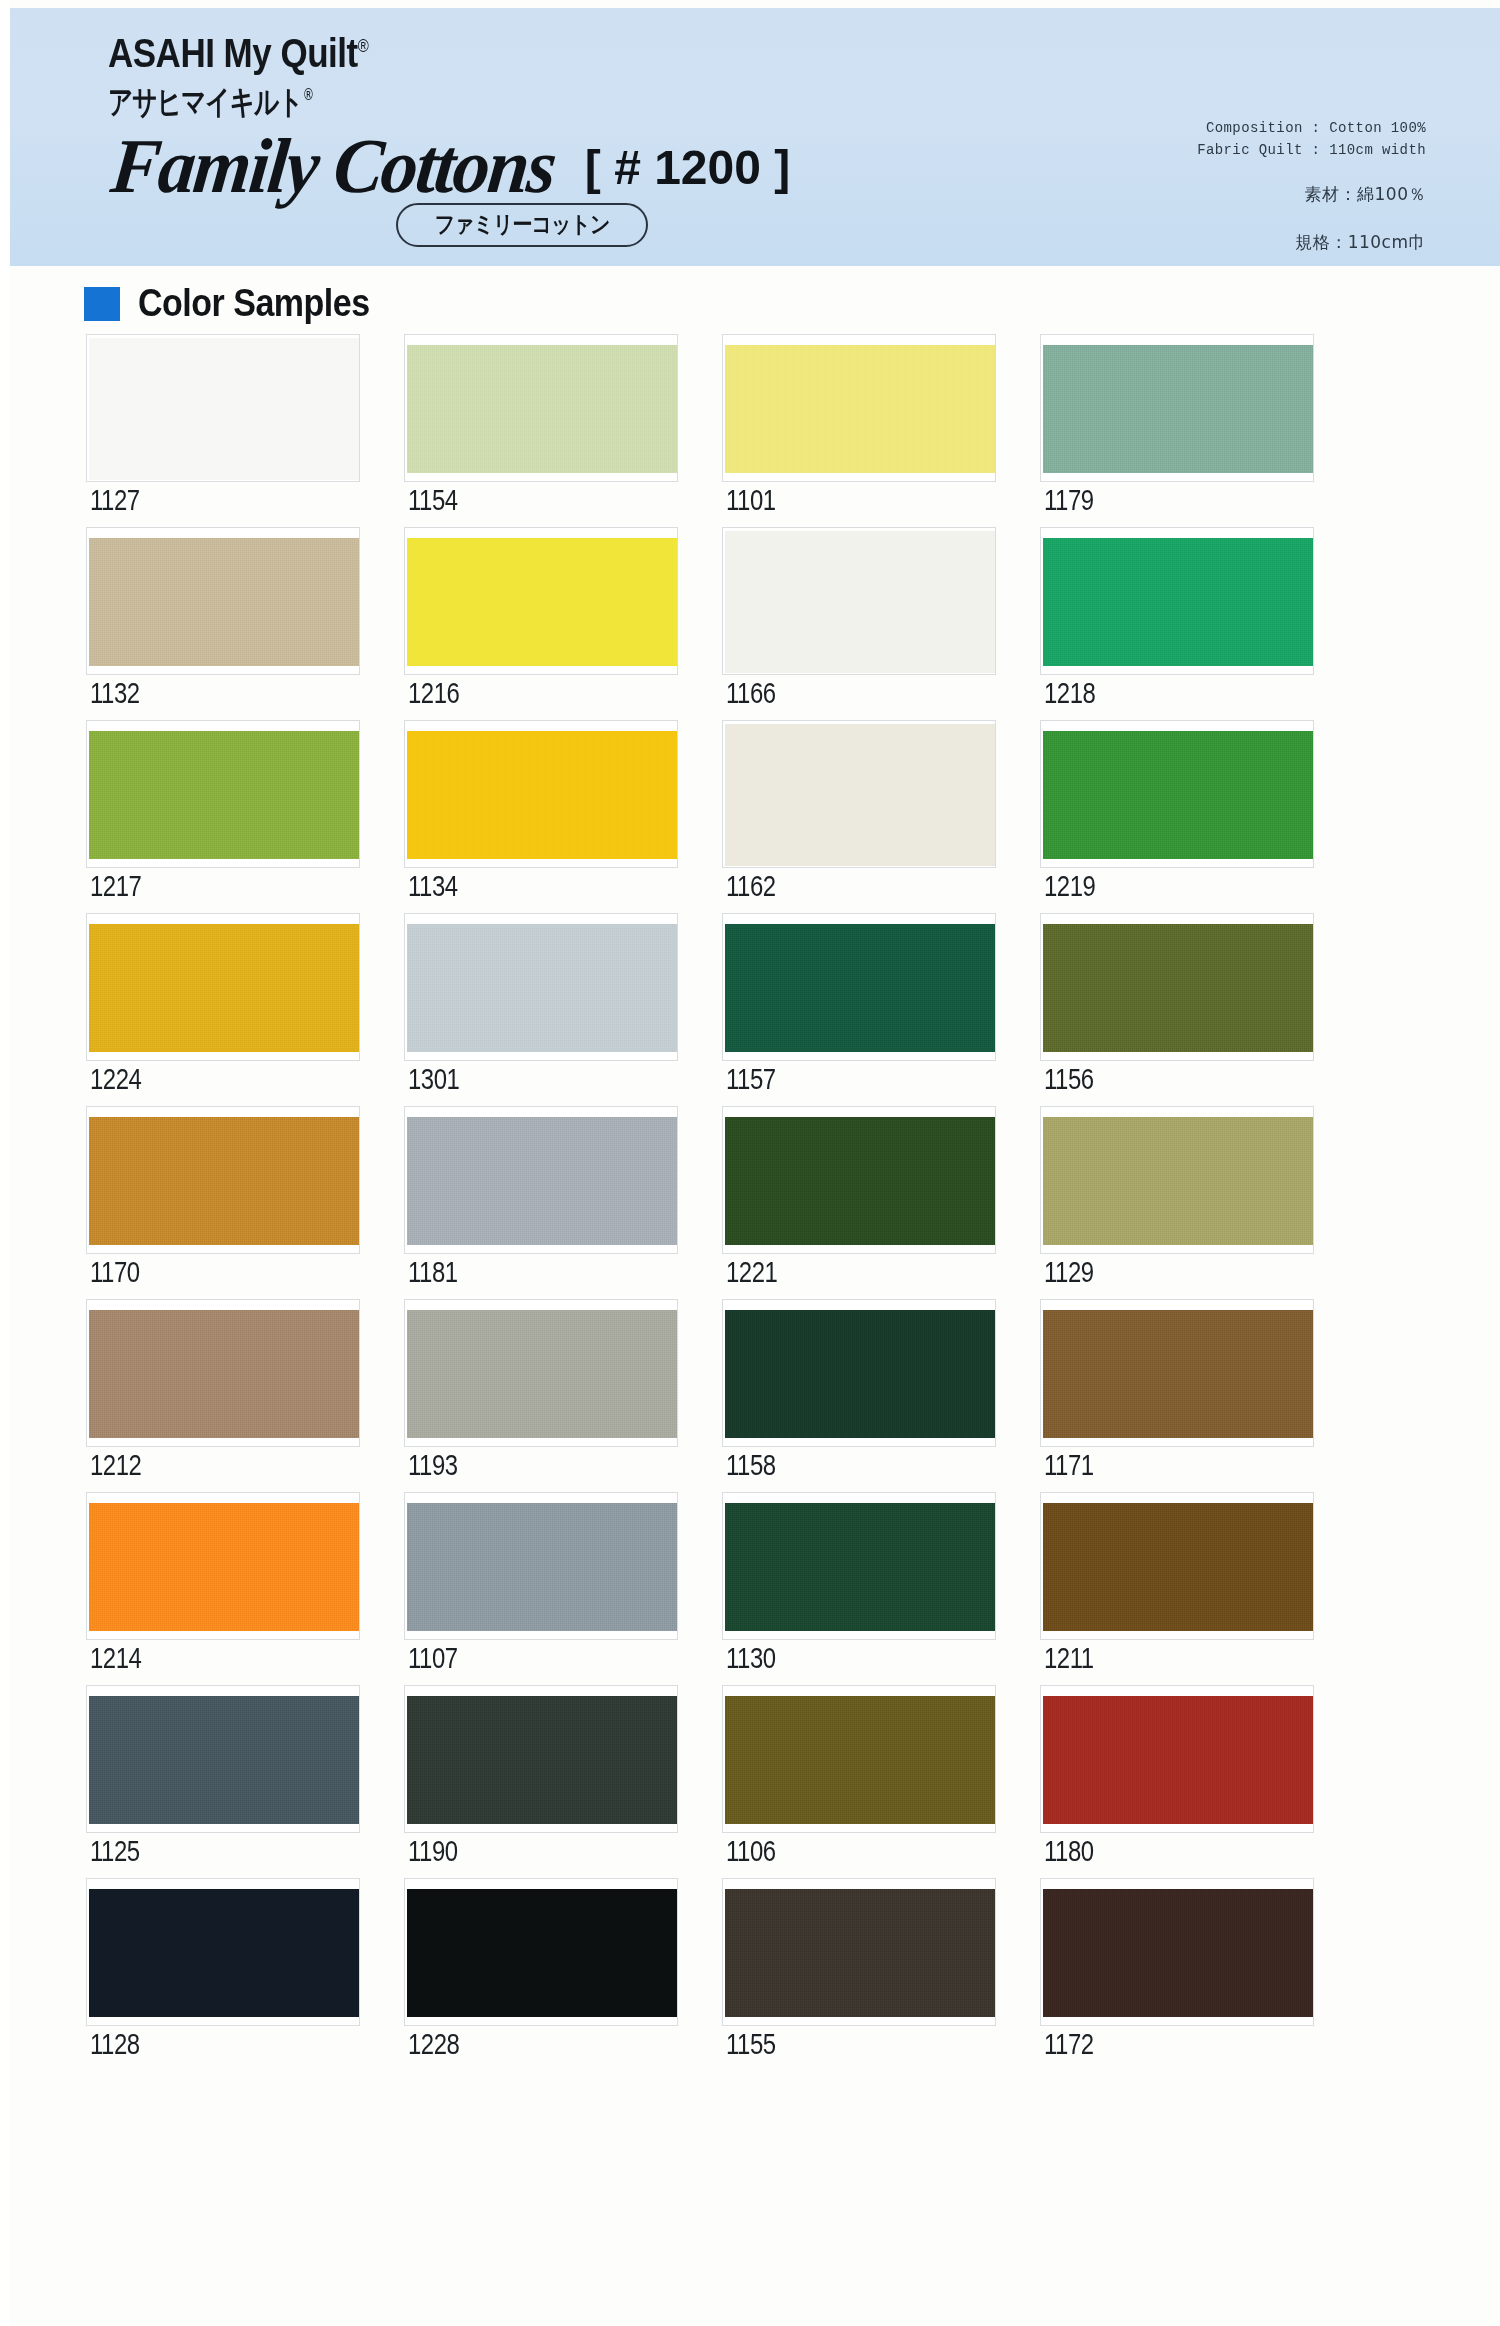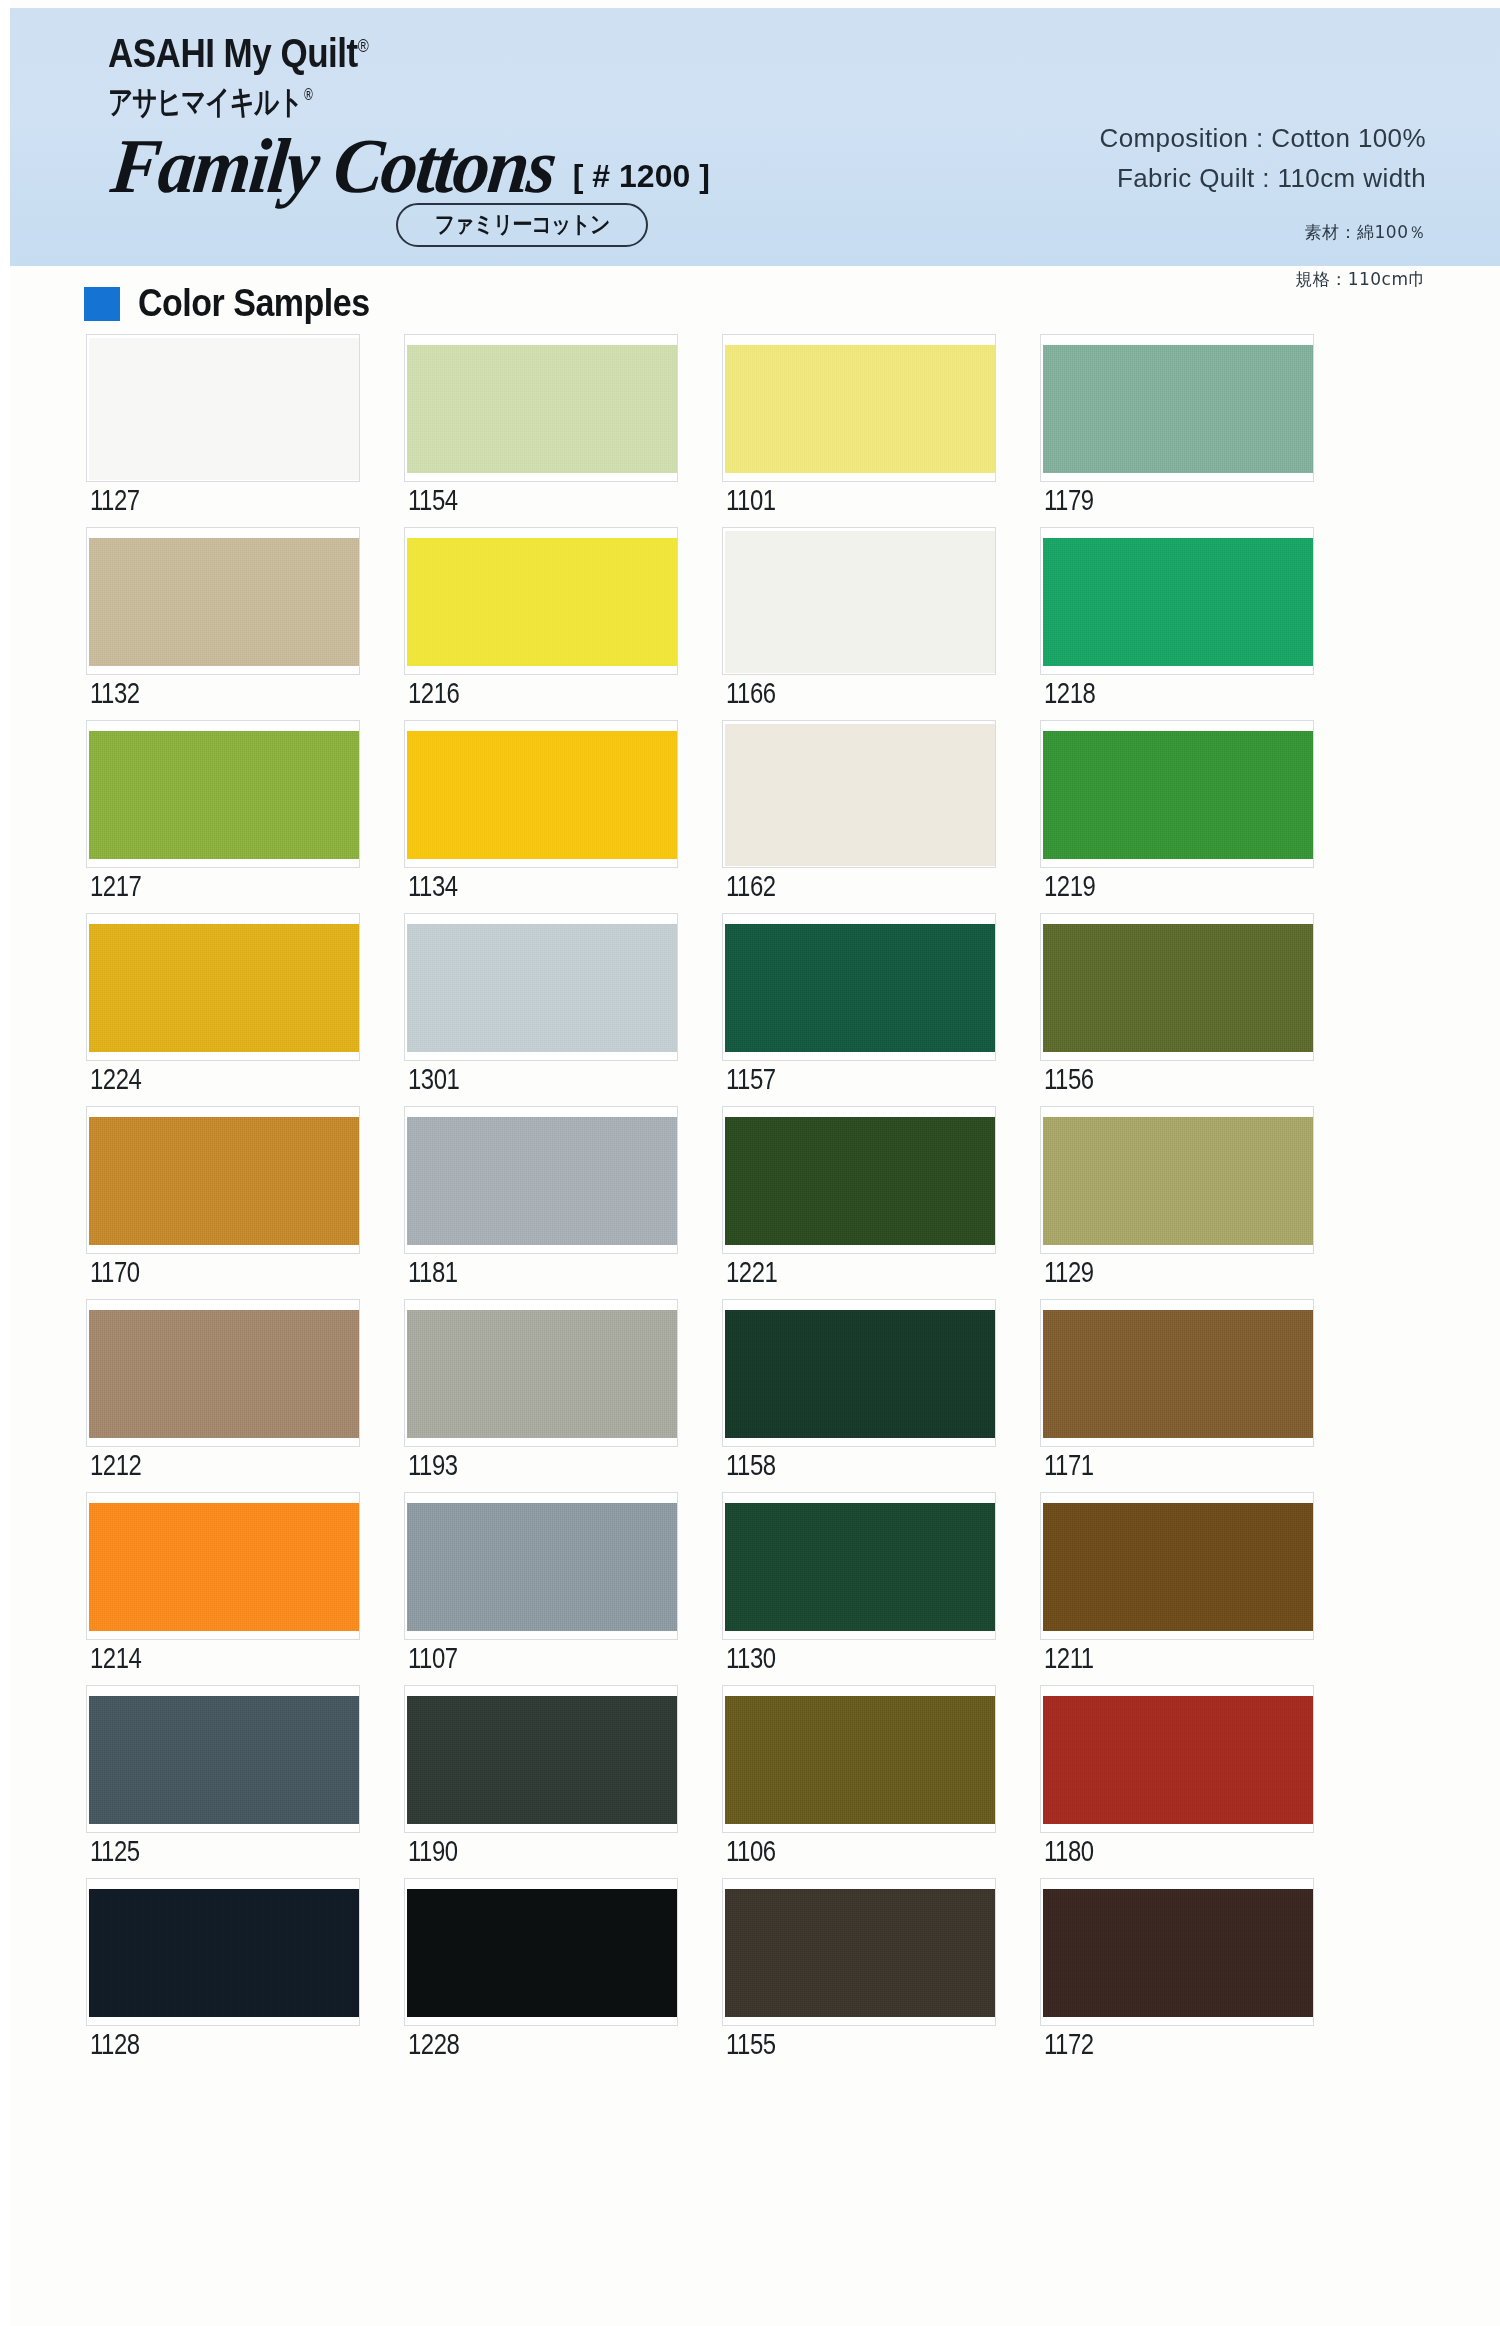--- a/index.html
+++ b/index.html
@@ -85,24 +85,24 @@
     color: #101418;
     line-height: 0.92;
     transform: skewX(-6deg) scaleY(1.05);
     transform-origin: left bottom;
     white-space: nowrap;
   }
 
   .series-code {
     font-family: "Liberation Sans", sans-serif;
     font-weight: 700;
-    font-size: 32px;
+    font-size: 48px;
     color: #101418;
     letter-spacing: 0px;
-    margin-left: 22px;
+    margin-left: 34px;
     padding-bottom: 6px;
     white-space: nowrap;
   }
 
   .badge-oval {
     margin-top: 2px;
     margin-left: 288px;
     width: 252px;
     height: 44px;
     border: 2px solid #2a3440;
@@ -122,22 +122,22 @@
   }
 
   .spec-block {
     position: absolute;
     right: 74px;
     top: 110px;
     text-align: right;
     color: #2d3a46;
   }
   .spec-en {
-    font-family: Liberation Sans, sans-serif;
-    font-size: 26px;
+    font-family: Liberation Mono, monospace;
+    font-size: 14px;
     line-height: 1.55;
     letter-spacing: 0.4px;
     white-space: nowrap;
     margin-left: 16px;
   }
   .spec-jp {
     font-family: "DejaVu Sans", sans-serif;
     font-size: 17px;
     line-height: 1.6;
     margin-top: 20px;

